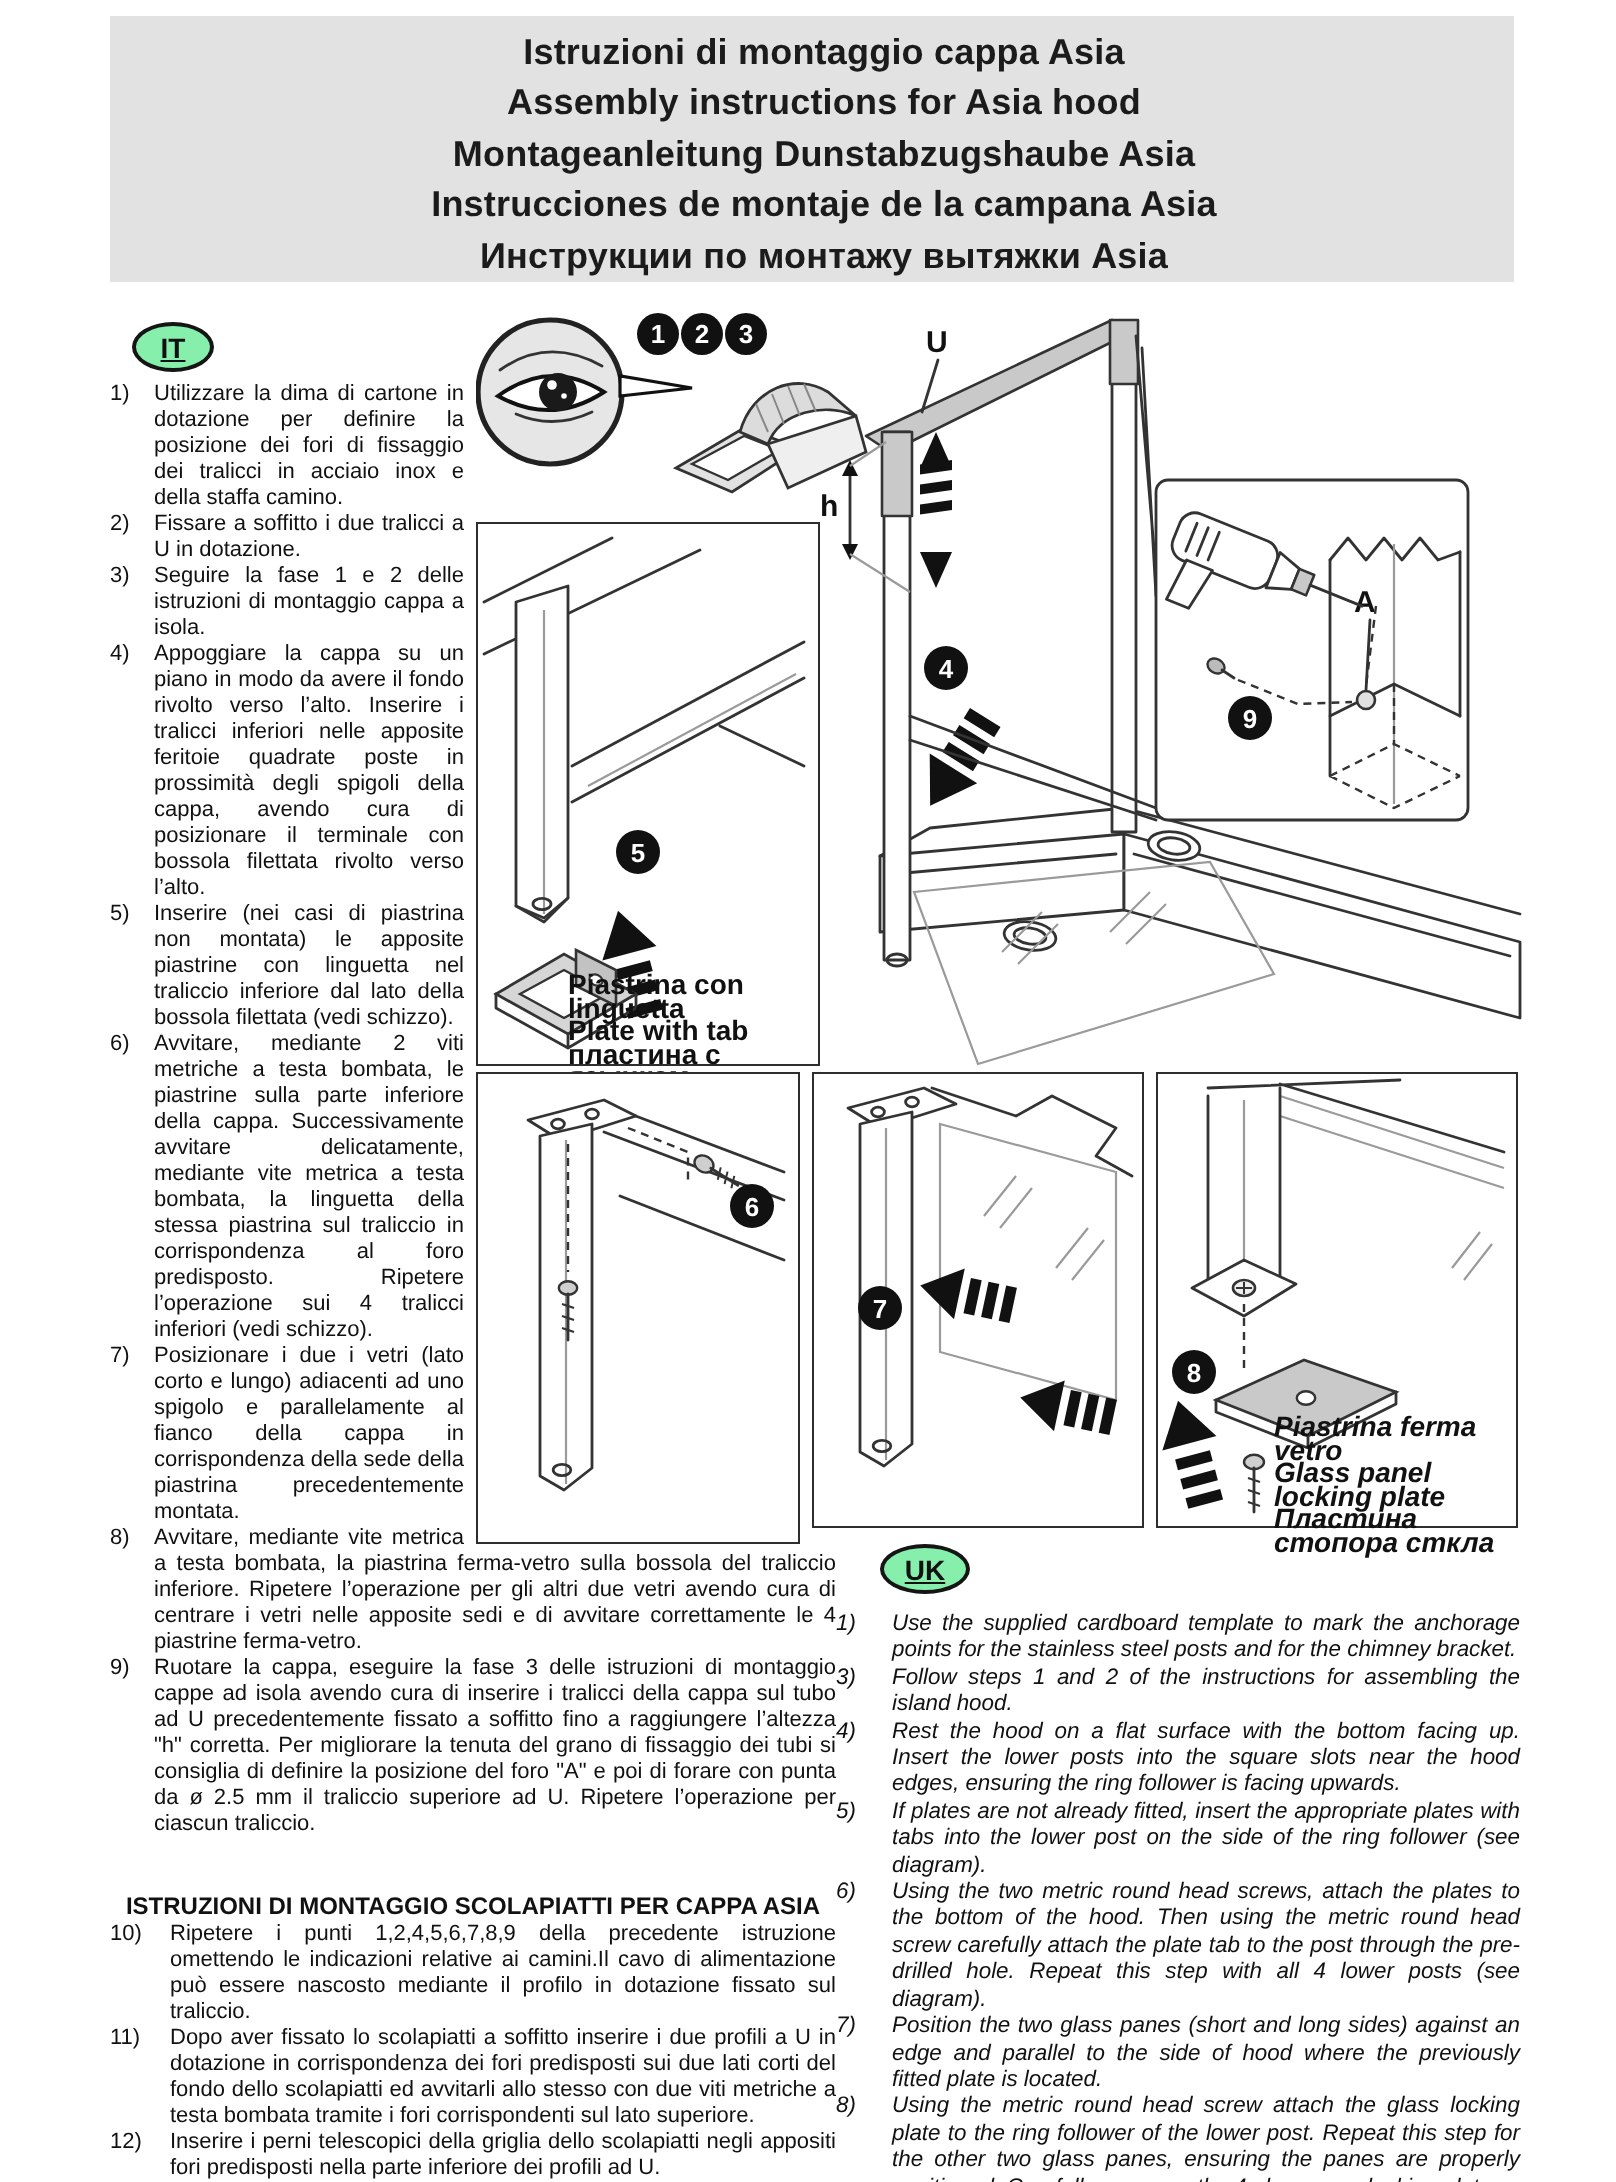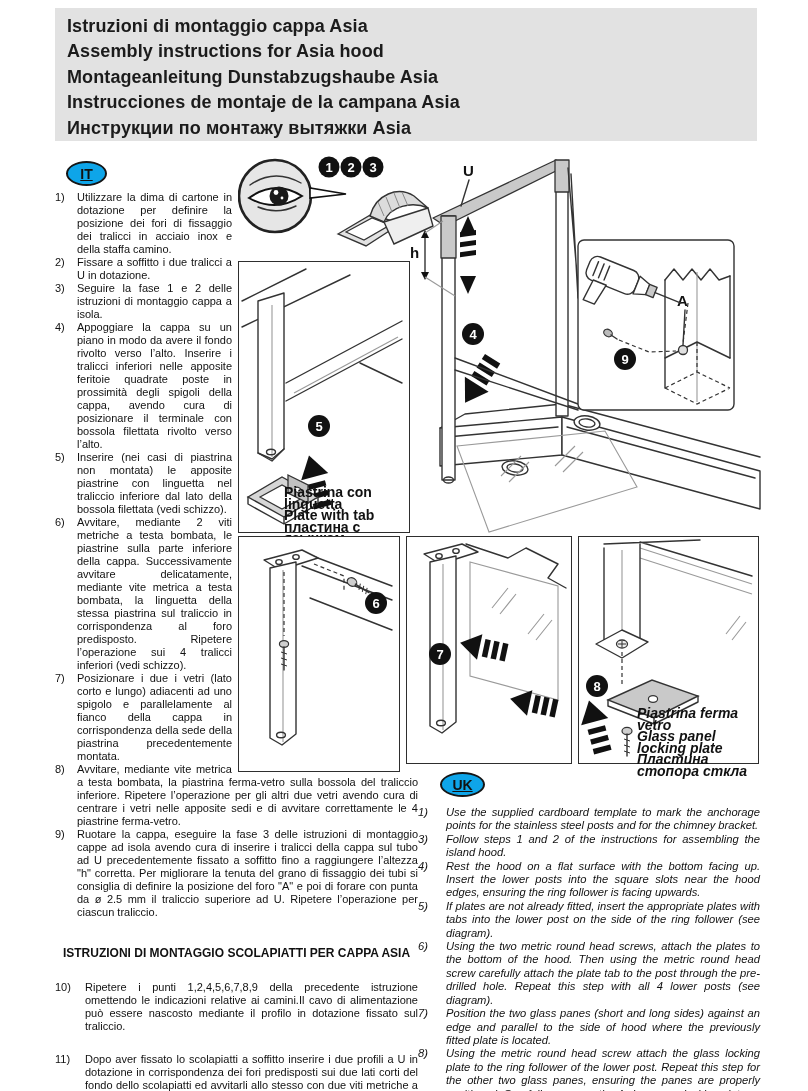--- a/index.html
+++ b/index.html
@@ -1,29 +1,29 @@
 <!DOCTYPE html>
 <html><head>
 <meta charset="utf-8">
 <style>
   html,body{margin:0;padding:0;background:#fff;}
   body{width:808px;height:1091px;position:relative;font-family:"Liberation Sans",sans-serif;color:#111;overflow:hidden;}
   .abs{position:absolute;}
   
-  .header{left:55px;top:8px;width:702px;height:133px;background:#e2e2e2;padding:6px 0 0 12px;box-sizing:border-box;}
+  .header{left:55px;top:8px;width:702px;height:133px;background:#e2e2e2;padding:6px 0 0 12px;box-sizing:border-box;text-align:center;}
   .header .t{font-weight:bold;font-size:18px;line-height:25.4px;color:#1b1b1b;letter-spacing:.1px;}
   
-  .lang-badge{border:2.5px solid #151515;border-radius:50%;width:41px;height:25px;display:flex;align-items:center;justify-content:center;font-weight:bold;font-size:14px;background:#0ea5e9;box-sizing:border-box;text-decoration:underline;}
+  .lang-badge{border:2.5px solid #151515;border-radius:50%;width:41px;height:25px;display:flex;align-items:center;justify-content:center;font-weight:bold;font-size:14px;background:#86efac;box-sizing:border-box;text-decoration:underline;}
   
   .it-col{left:55px;top:191px;width:363px;font-size:11px;line-height:13px;text-align:justify;}
   .fig-spacer{float:right;width:186px;height:578px;}
   .li{margin:0;padding-left:22px;text-indent:-22px;}
   .li .num{display:inline-block;width:22px;text-indent:0;}
   .li2{margin:0;padding-left:30px;text-indent:-30px;}
-  .li2 .num{display:inline-block;width:30px;text-indent:0;margin-top:20px;}
+  .li2 .num{display:inline-block;width:30px;text-indent:0;}
   .it-sub{font-weight:bold;font-size:12px;margin:28px 0 1px 0;text-align:center;}
   .uk-col{left:418px;top:806px;width:342px;font-size:11.2px;line-height:13.4px;font-style:italic;text-align:justify;}
   .uk-col .li{padding-left:28px;text-indent:-28px;}
   .uk-col .li .num{width:28px;}
   
   .fig-cap{font-weight:bold;font-size:14px;line-height:11.5px;}
   
   svg .ln{stroke:#333;fill:none;stroke-width:1.4;stroke-linejoin:round;stroke-linecap:round;}
   svg .lngray{stroke:#9a9a9a;fill:none;stroke-width:1.1;}
   svg .wh{fill:#fff;stroke:#333;stroke-width:1.4;stroke-linejoin:round;}

